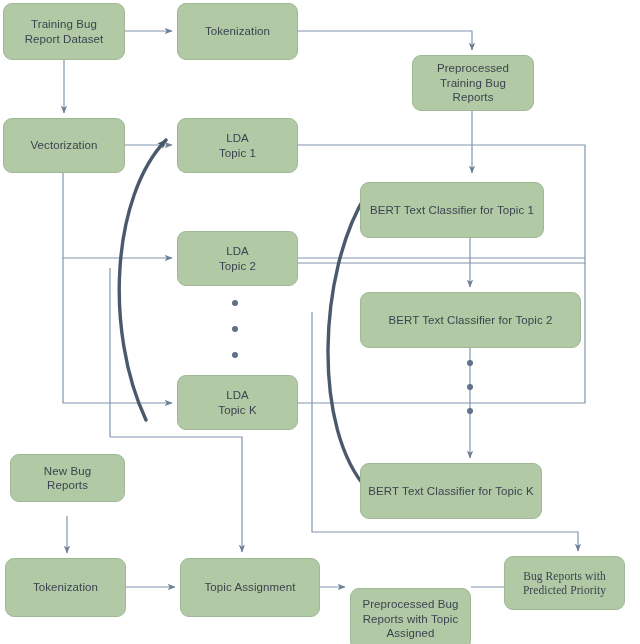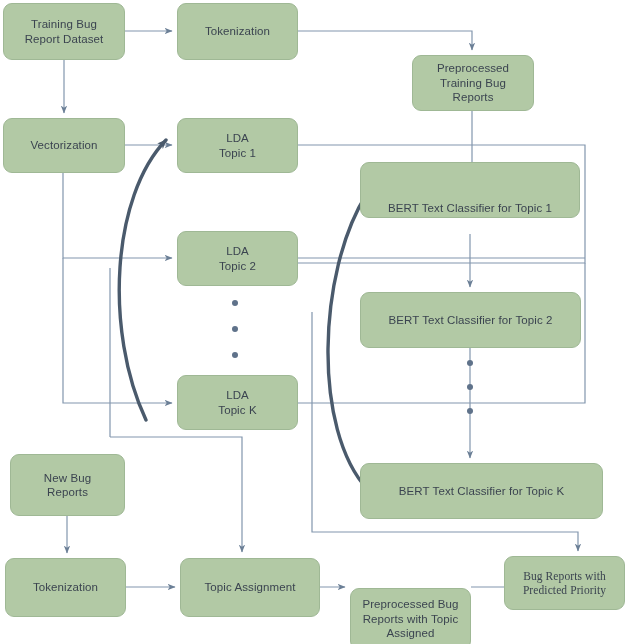--- a/index.html
+++ b/index.html
@@ -126,38 +126,38 @@
       <span>Preprocessed
 Training Bug Reports</span>
     </div>
   <div class="node" style="left:3px;top:118px;width:122px;height:55px;align-items:center;">
       <span>Vectorization</span>
     </div>
   <div class="node" style="left:177px;top:118px;width:121px;height:55px;">
       <span>LDA
 Topic 1</span>
     </div>
-  <div class="node" style="left:360px;top:162px;width:220px;height:56px;align-items:flex-end;">
+  <div class="node" style="left:360px;top:182px;width:184px;height:56px;">
       <span>BERT Text Classifier for Topic 1</span>
     </div>
   <div class="node" style="left:177px;top:231px;width:121px;height:55px;">
       <span>LDA
 Topic 2</span>
     </div>
   <div class="node" style="left:360px;top:292px;width:221px;height:56px;">
       <span>BERT Text Classifier for Topic 2</span>
     </div>
   <div class="node" style="left:177px;top:375px;width:121px;height:55px;">
       <span>LDA
 Topic K</span>
     </div>
-  <div class="node" style="left:360px;top:463px;width:243px;height:56px;">
+  <div class="node" style="left:360px;top:463px;width:182px;height:56px;">
       <span>BERT Text Classifier for Topic K</span>
     </div>
-  <div class="node" style="left:10px;top:454px;width:115px;height:62px;">
+  <div class="node" style="left:10px;top:454px;width:115px;height:48px;">
       <span>New Bug
 Reports</span>
     </div>
   <div class="node" style="left:5px;top:558px;width:121px;height:59px;">
       <span>Tokenization</span>
     </div>
   <div class="node" style="left:180px;top:558px;width:140px;height:59px;">
       <span>Topic Assignment</span>
     </div>
   <div class="node" style="left:350px;top:588px;width:121px;height:62px;">

